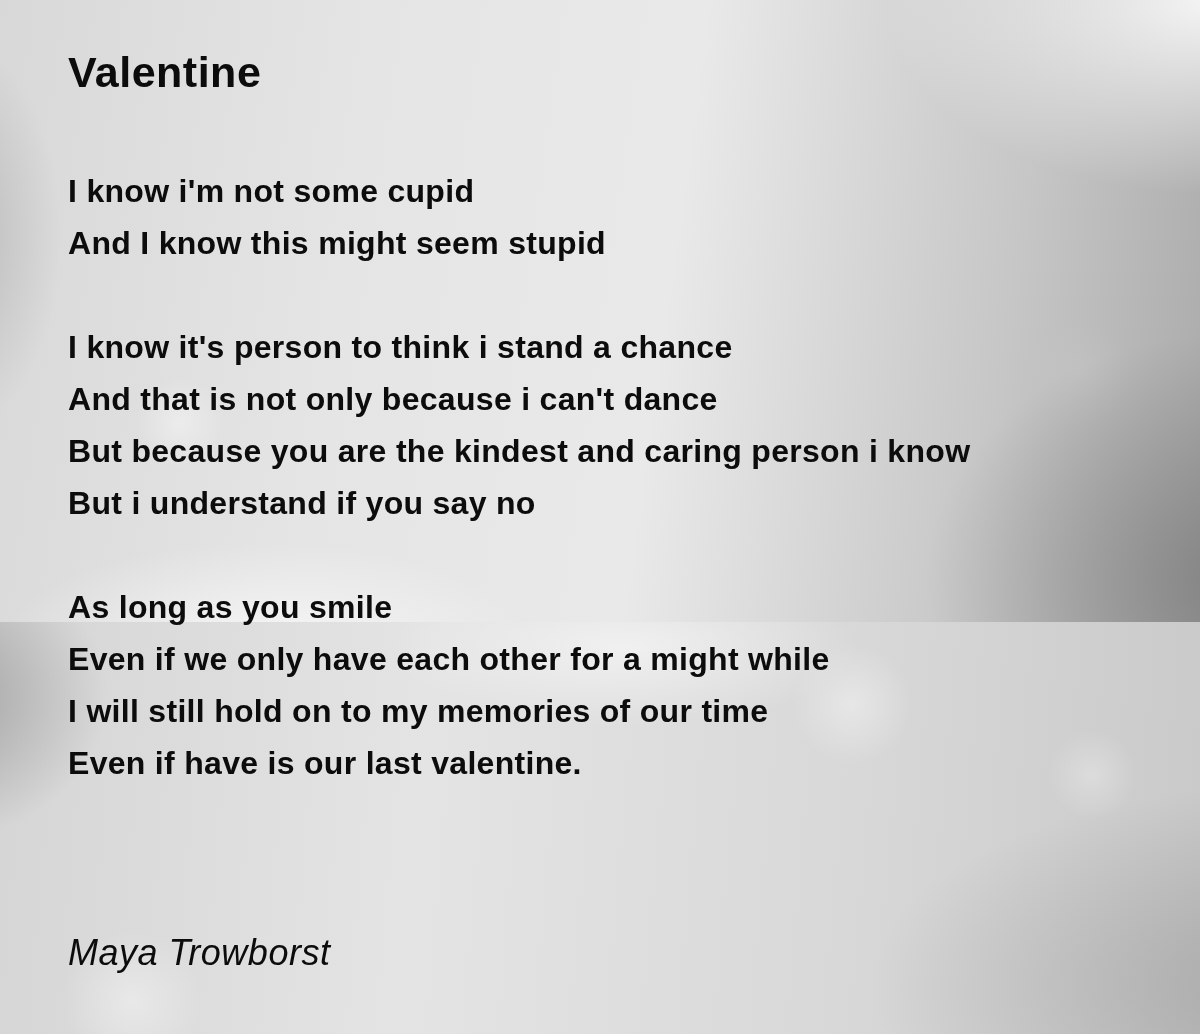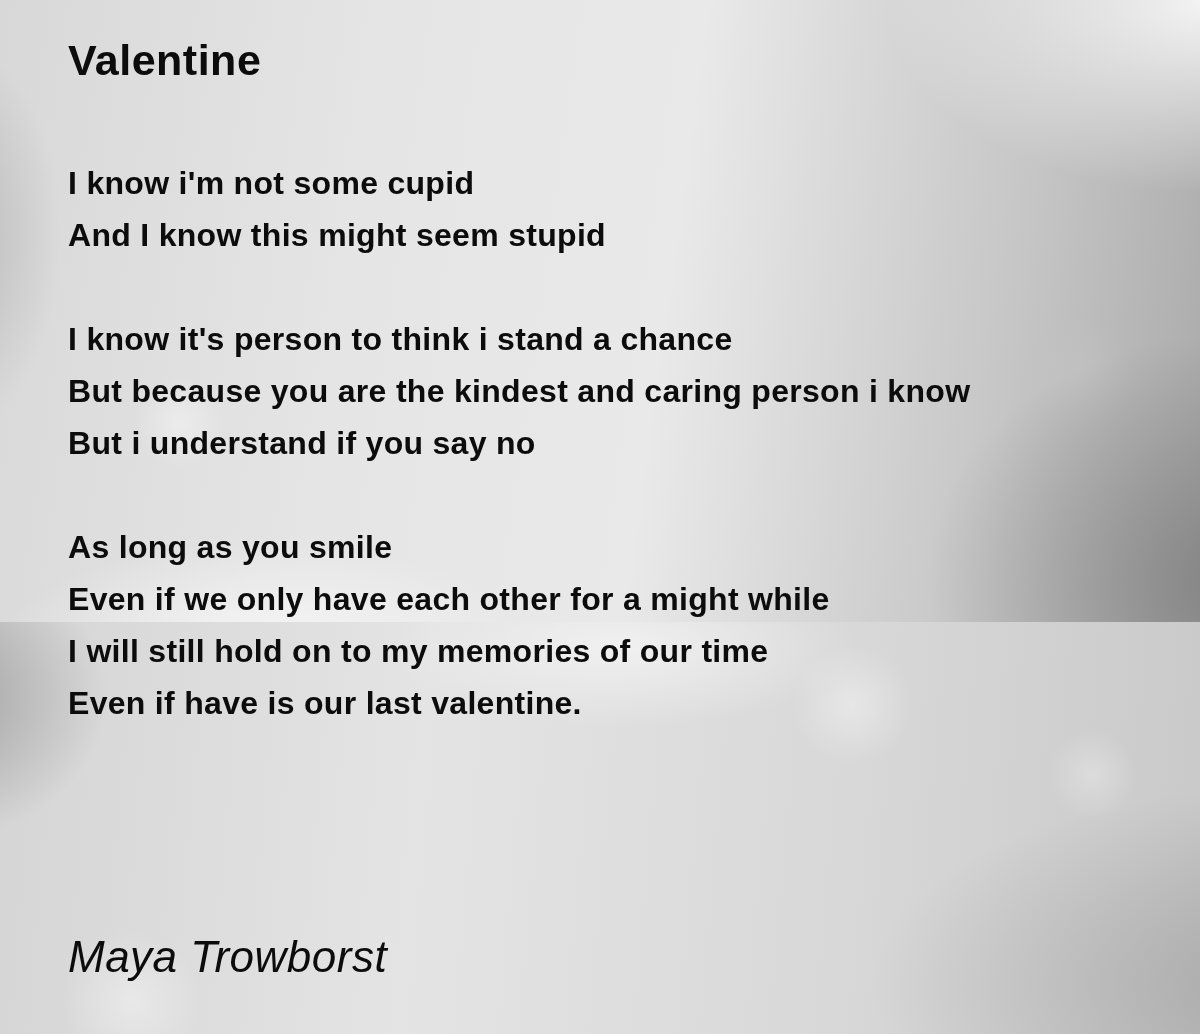--- a/index.html
+++ b/index.html
@@ -49,48 +49,48 @@
   
   .content {
     position: absolute;
     left: 0; top: 0;
     width: 1200px; height: 1034px;
     color: #0c0c0c;
   }
   .title {
     position: absolute;
     left: 68px;
-    top: 39px;
+    top: 51px;
     margin: 0;
     font-size: 43px;
     font-weight: bold;
     letter-spacing: 0.5px;
     line-height: 1;
   }
   .poem-body {
     position: absolute;
     left: 68px;
     top: 149px;
     width: 1060px;
   }
   .stanza {
-    margin: 8px 0 52px 0;
+    margin: 16px 0 52px 0;
   }
   .line {
     font-size: 32px;
     font-weight: bold;
     letter-spacing: 0.3px;
     line-height: 52px;
     white-space: nowrap;
   }
   .author {
     position: absolute;
     left: 68px;
     top: 933px;
-    font-size: 44px;
+    font-size: 36px;
     font-weight: normal;
     font-style: italic;
     letter-spacing: 0.5px;
     line-height: 1.1;
     white-space: nowrap;
   }
 </style>
 </head>
 <body>
 
@@ -105,20 +105,21 @@
 
     <div class="poem-body">
 
       <div class="stanza">
         <div class="line">I know i'm not some cupid</div>
         <div class="line">And I know this might seem stupid</div>
       </div>
 
       <div class="stanza">
         <div class="line">I know it's person to think i stand a chance</div>
+        <div class="line">And that is not only because i can't dance</div>
         <div class="line">But because you are the kindest and caring person i know</div>
         <div class="line">But i understand if you say no</div>
       </div>
 
       <div class="stanza">
         <div class="line">As long as you smile</div>
         <div class="line">Even if we only have each other for a might while</div>
         <div class="line">I will still hold on to my memories of our time</div>
         <div class="line">Even if have is our last valentine.</div>
       </div>

